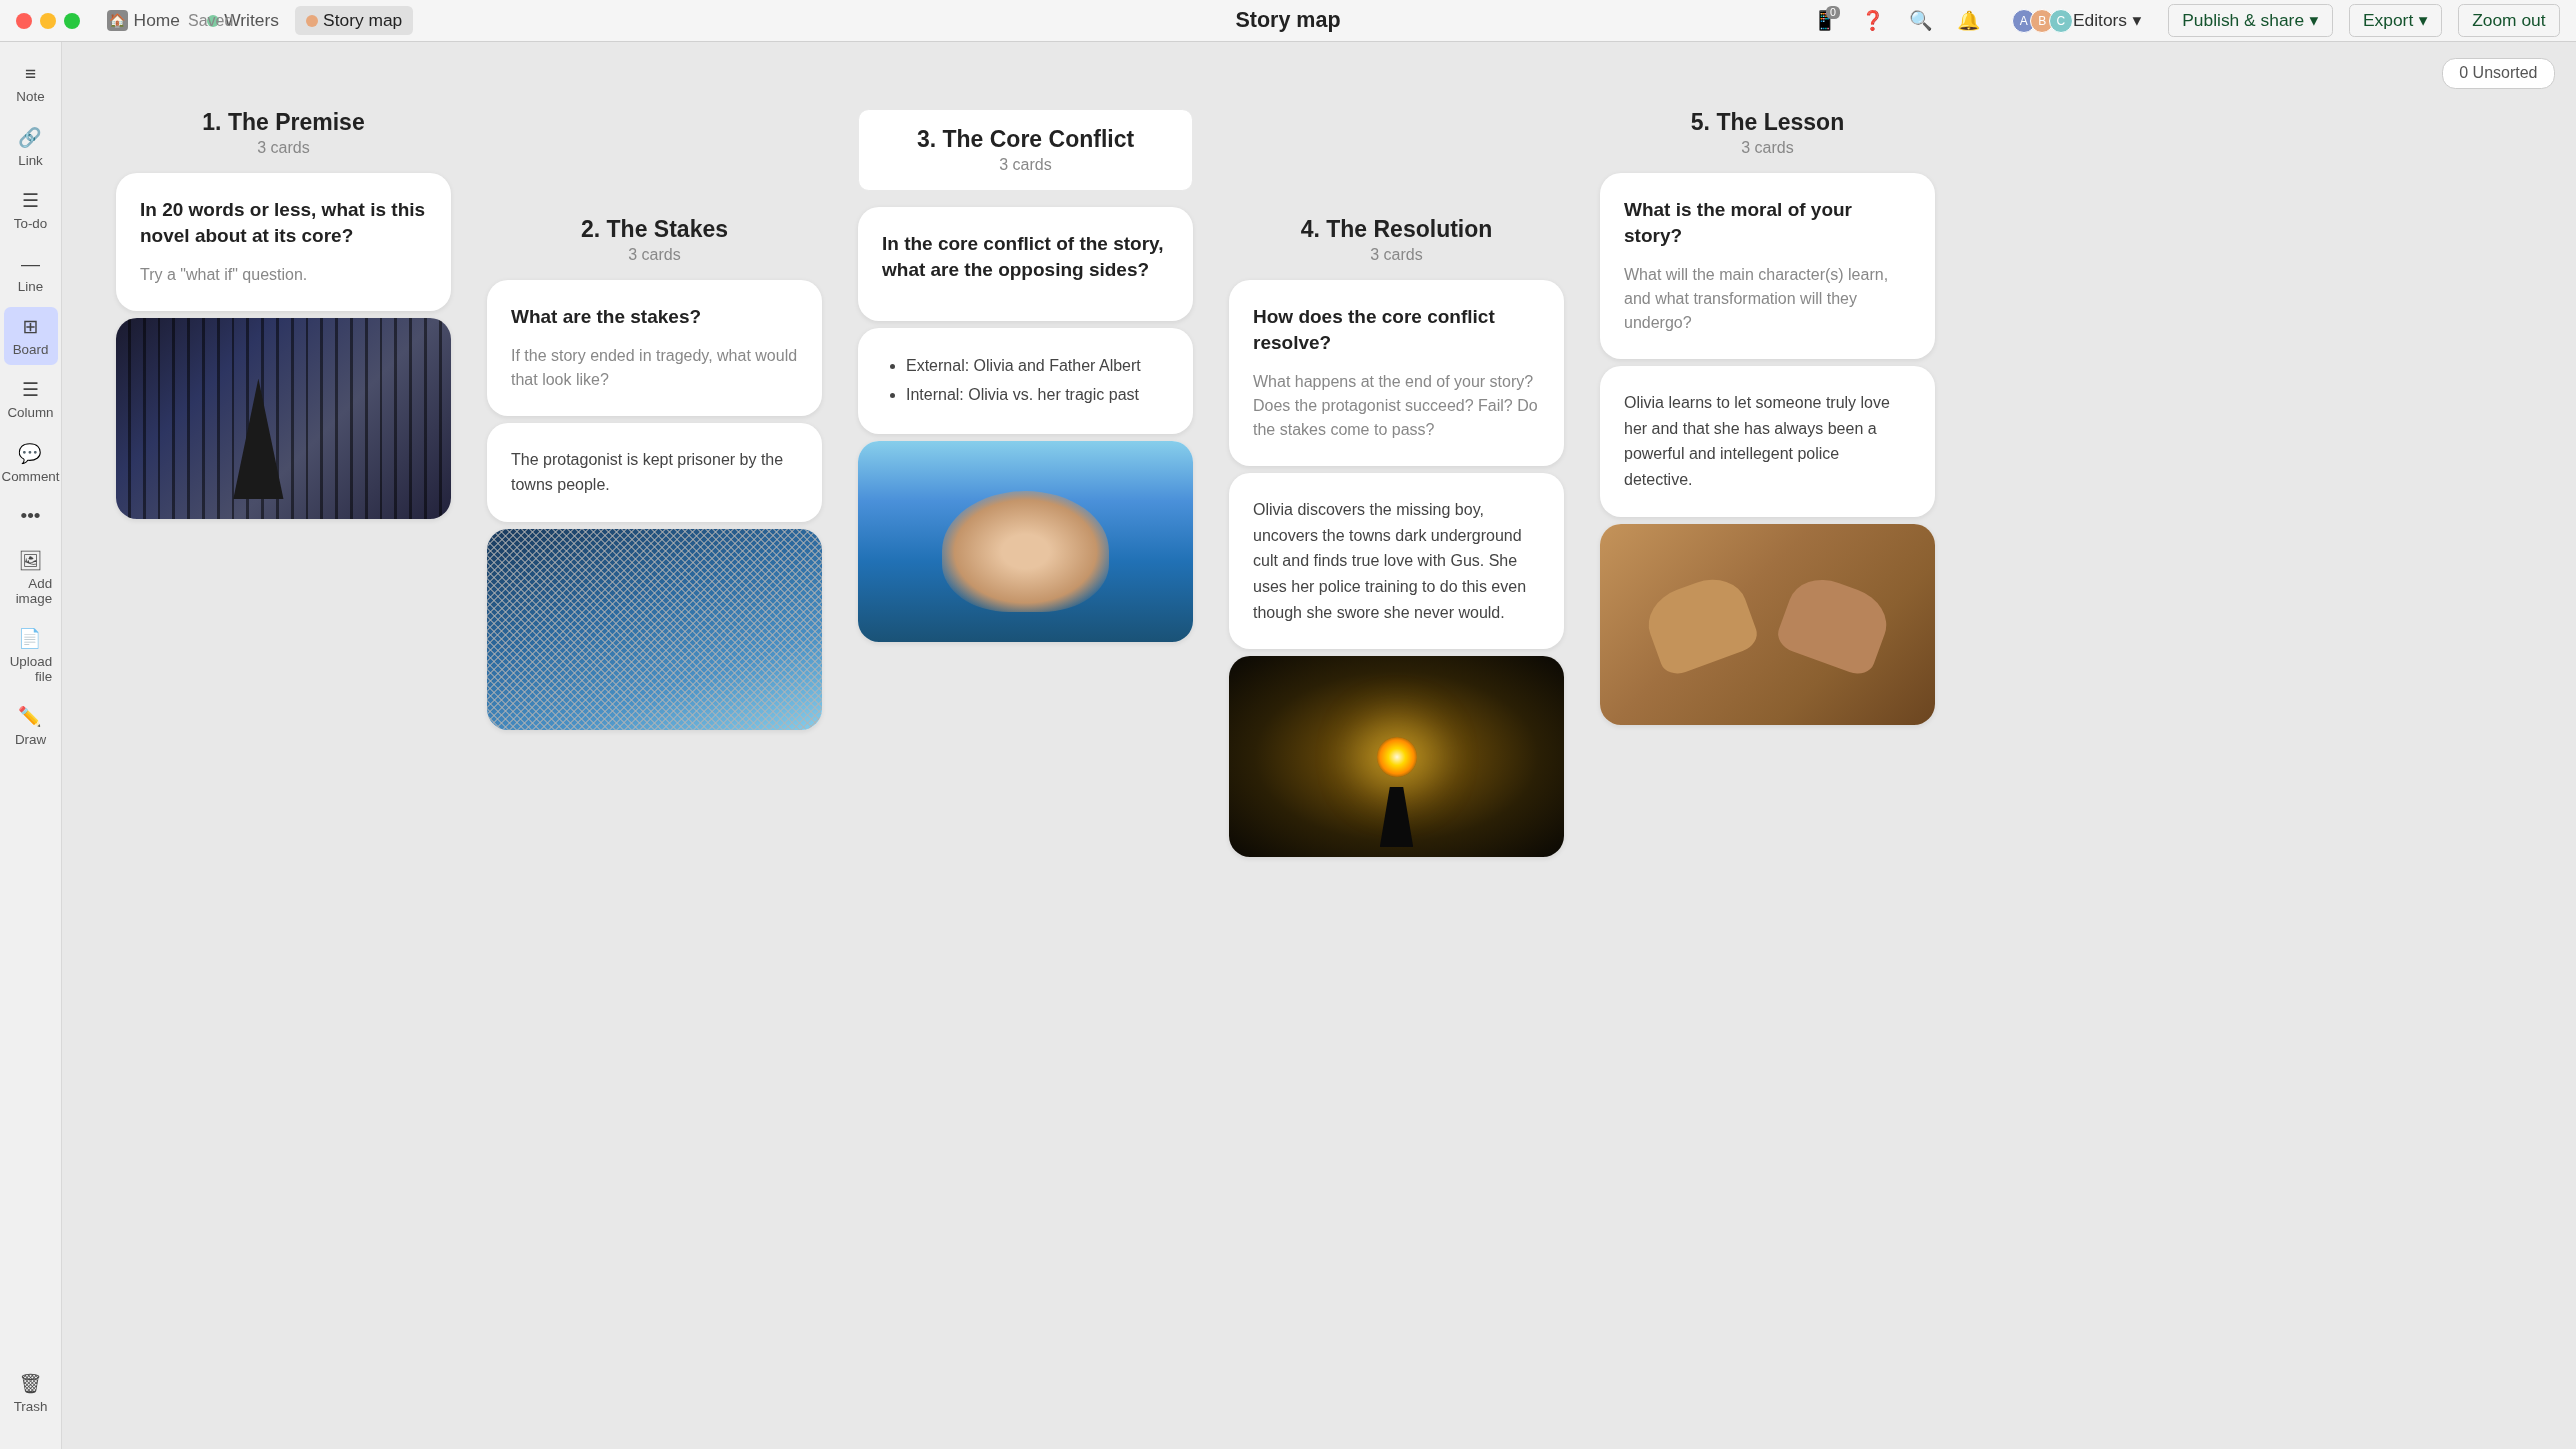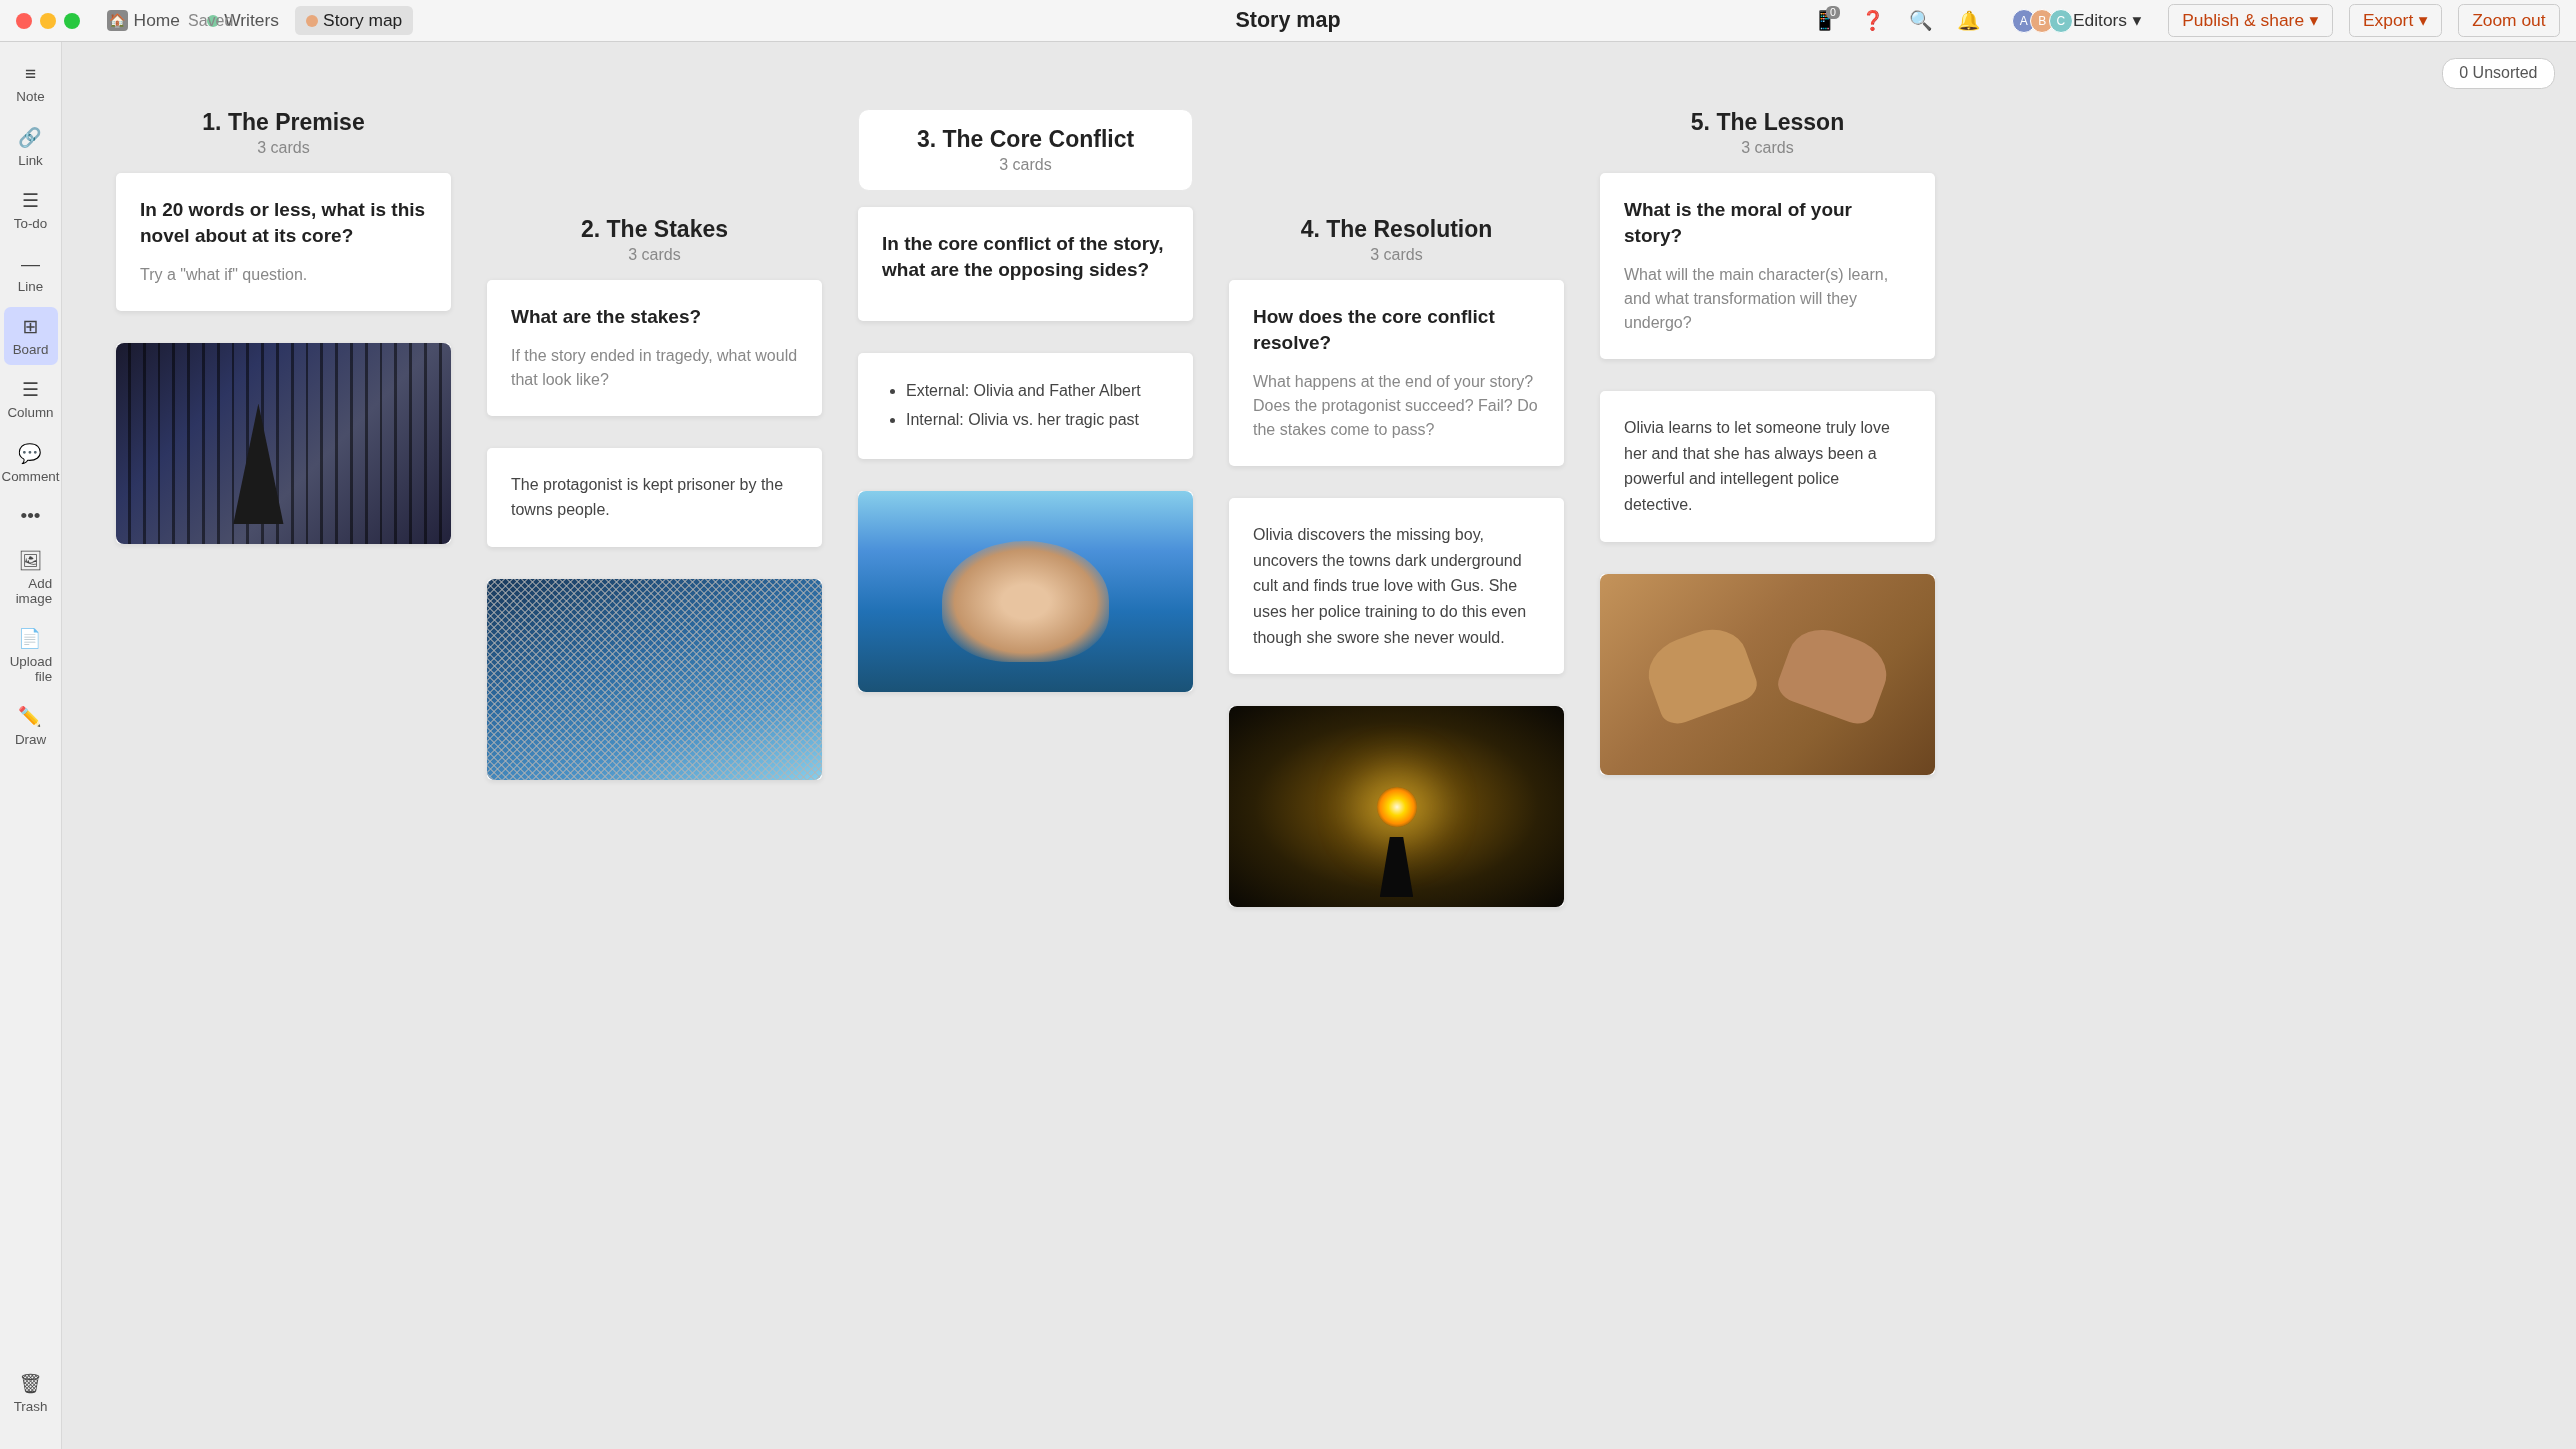--- a/index.html
+++ b/index.html
@@ -137,21 +137,21 @@
     .avatar:nth-child(2) { background: #e8a87c; }
     .avatar:nth-child(3) { background: #7ec8c8; }
     .action-btn {
       display: flex;
       align-items: center;
       gap: 5.4px;
       padding: 5.4px 13.4px;
       border-radius: 5.4px;
       cursor: pointer;
       font-size: 17.4px;
-      color: #c2410c;
+      color: #14532d;
       background: none;
       border: 0.7px solid #ccc;
     }
 
     
     .saved-label {
       position: absolute;
       left: 188px;
       top: 50%;
       transform: translateY(-50%);
@@ -254,23 +254,23 @@
     }
     .column-count {
       font-size: 16px;
       color: #888;
       margin-top: 2.7px;
     }
 
     
     .story-card {
       background: white;
-      border-radius: 5px;
+      border-radius: 21px;
       padding: 24px;
-      margin-bottom: 32px;
+      margin-bottom: 7px;
       box-shadow: 0 1.3px 5.4px rgba(0,0,0,0.08);
     }
 
     .card-question {
       font-size: 19px;
       font-weight: 700;
       color: #222;
       margin-bottom: 13.4px;
       line-height: 1.4;
     }

